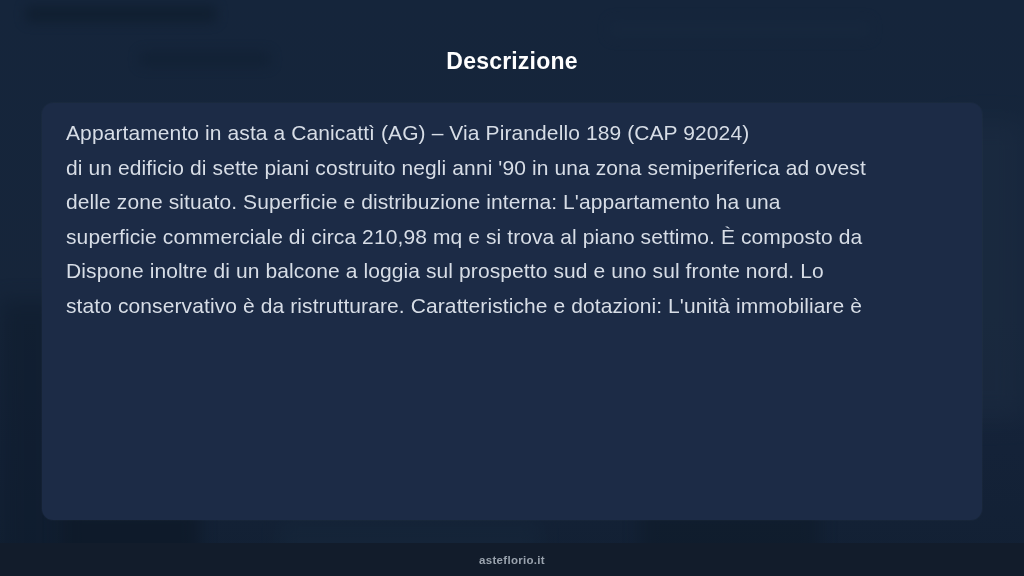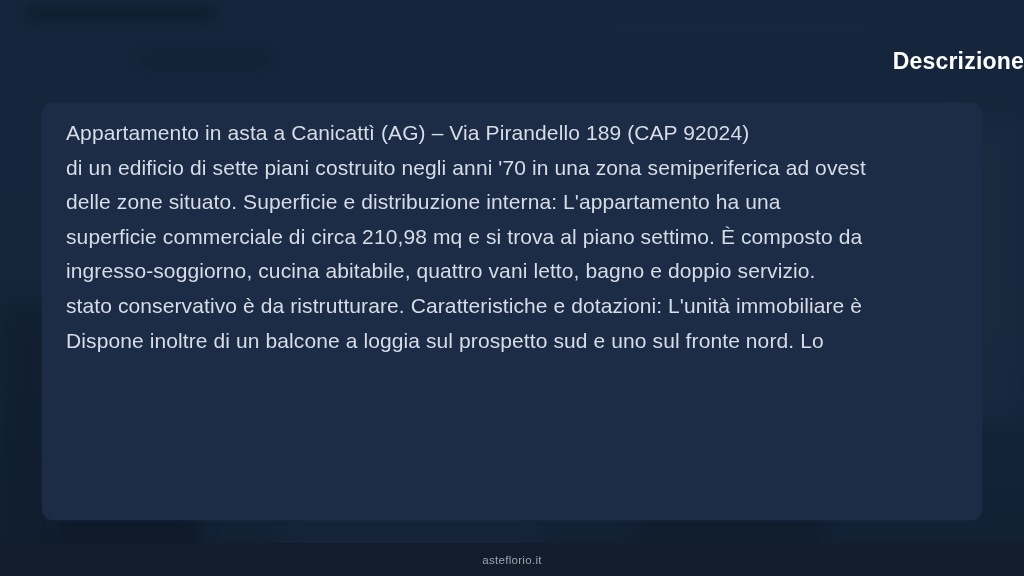--- a/index.html
+++ b/index.html
@@ -30,21 +30,21 @@
   .s3{left:610px;top:20px;width:260px;height:18px;background:#18293f;opacity:.5;}
   .s4{left:0px;top:300px;width:60px;height:276px;background:#0d1a2a;opacity:.5;filter:blur(10px);}
   .s5{left:950px;top:120px;width:74px;height:300px;background:#1e2e44;opacity:.45;filter:blur(12px);}
   .s6{left:60px;top:505px;width:140px;height:70px;background:#0c1724;opacity:.6;filter:blur(8px);}
   .s7{left:640px;top:505px;width:180px;height:70px;background:#0e1a28;opacity:.55;filter:blur(8px);}
   .s8{left:280px;top:520px;width:260px;height:56px;background:#182a3e;opacity:.4;filter:blur(9px);}
 
   .title{
     position:absolute;
     left:0;top:48px;width:100%;
-    text-align:right;
+    text-align:center;
     font-size:23px;
     font-weight:bold;
     letter-spacing:.2px;
     color:var(--title-text);
   }
   .panel{
     position:absolute;
     left:42px;top:103px;
     width:940px;height:417px;
     background:var(--panel-background);
@@ -61,21 +61,21 @@
   }
   .footer-bar{
     position:absolute;
     left:0;bottom:0;
     width:100%;height:33px;
     background:var(--footer-bar);
     display:flex;align-items:center;justify-content:center;
   }
   .watermark{
     font-size:11.5px;
-    font-weight:normal;
+    font-weight:bold;
     letter-spacing:.3px;
     color:var(--footer-text);
   }
 </style>
 </head>
 <body>
 
 <div class="stage">
   <div class="bg-shape s1"></div>
   <div class="bg-shape s2"></div>
@@ -84,25 +84,24 @@
   <div class="bg-shape s5"></div>
   <div class="bg-shape s6"></div>
   <div class="bg-shape s7"></div>
   <div class="bg-shape s8"></div>
 
   <h1 class="title">Descrizione</h1>
 
   <div class="panel">
     <div class="lines">
         <div class="text-line">Appartamento in asta a Canicattì (AG) – Via Pirandello 189 (CAP 92024)</div>
-        <div class="text-line">di un edificio di sette piani costruito negli anni '70 in una zona semiperiferica ad ovest</div>
+        <div class="text-line">di un edificio di sette piani costruito negli anni '90 in una zona semiperiferica ad ovest</div>
         <div class="text-line">delle zone situato. Superficie e distribuzione interna: L'appartamento ha una</div>
         <div class="text-line">superficie commerciale di circa 210,98 mq e si trova al piano settimo. È composto da</div>
-        <div class="text-line">ingresso-soggiorno, cucina abitabile, quattro vani letto, bagno e doppio servizio.</div>
+        <div class="text-line">Dispone inoltre di un balcone a loggia sul prospetto sud e uno sul fronte nord. Lo</div>
         <div class="text-line">stato conservativo è da ristrutturare. Caratteristiche e dotazioni: L'unità immobiliare è</div>
-        <div class="text-line">Dispone inoltre di un balcone a loggia sul prospetto sud e uno sul fronte nord. Lo</div>
       </div>
   </div>
 
   <div class="footer-bar">
     <span class="watermark">asteflorio.it</span>
   </div>
 </div>
 
 </body></html>

